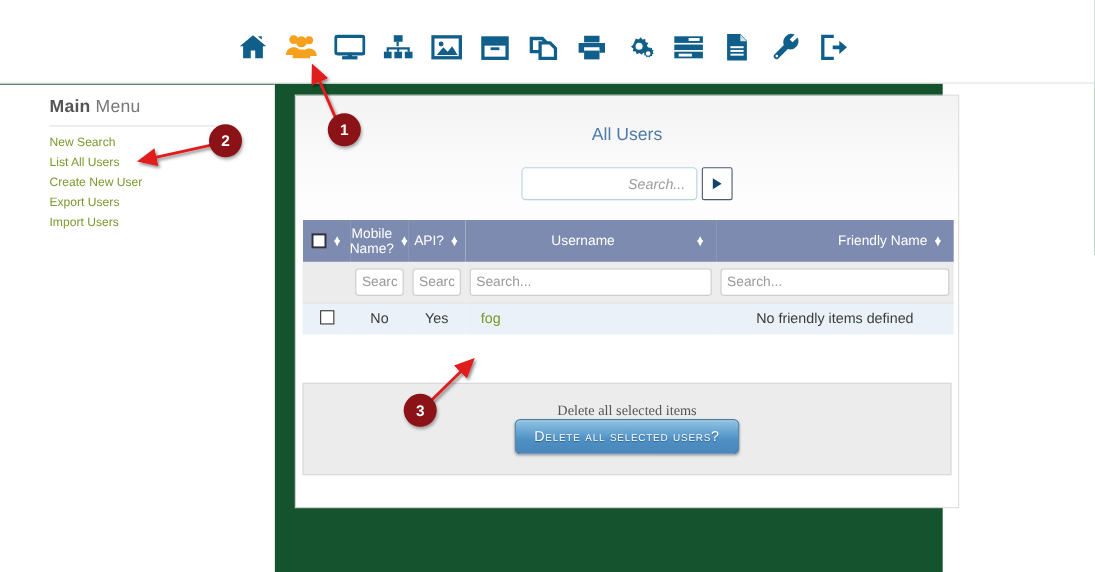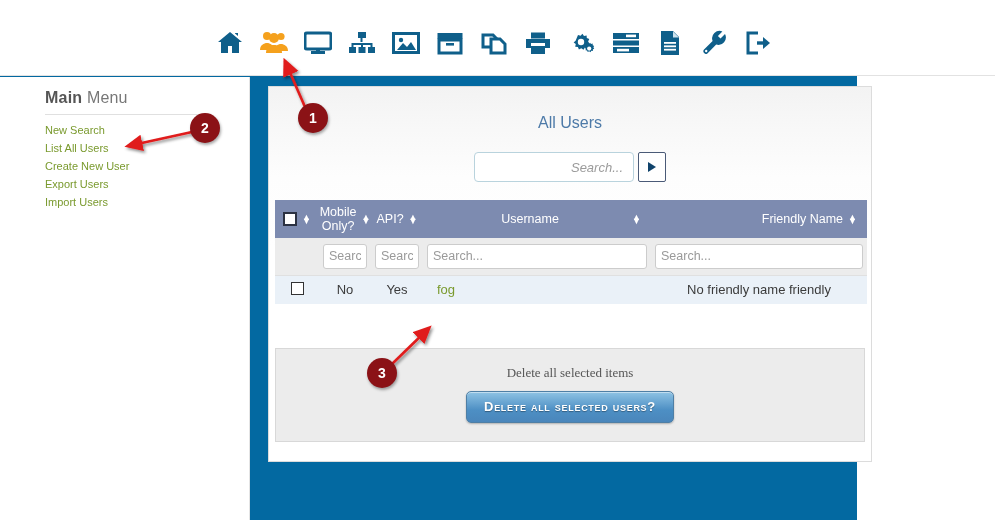--- a/index.html
+++ b/index.html
@@ -3,21 +3,21 @@
 <meta charset="utf-8">
 <style>
   * { box-sizing: border-box; }
   html, body {
     margin: 0; padding: 0;
     width: 995px; height: 520px;
     background: #ffffff;
     font-family: "Liberation Sans", sans-serif;
     overflow: hidden;
   }
-  #app { position: relative; width: 857px; height: 520px; background: #0369a1; }
+  #app { position: relative; width: 857px; height: 520px; background: #14532d; }
 
   
   .topbar {
     position: absolute; left: 0; top: 0; width: 995px; height: 76px;
     background: #ffffff;
     border-bottom: 1px solid #e2e2e2;
   }
   .iconrow {
     position: absolute; left: 215px; top: 28px;
     display: flex; align-items: center; gap: 14px;
@@ -139,26 +139,26 @@
   .userlink { color: #7a9a2e; cursor: pointer; }
 
   
   .delpanel {
     margin: 44px 6px 0 6px;
     background: #ececec; border: 1px solid #d8d8d8;
     text-align: center; padding: 16px 0 18px 0;
   }
   .delpanel .lbl { font-size: 13px; color: #555; font-family: Liberation Serif, serif; }
   .delbtn {
-    margin-top: 10px; display: inline-block;
+    display: inline-block;
     padding: 7px 17px 8px 17px;
     border: 1px solid #4f7fa5; border-radius: 5px;
     background: linear-gradient(#8fc3e4, #4d8fc4 60%, #4a86bb);
     color: #ffffff;
-    font-size: 13px; font-variant: small-caps; font-weight: bold;
+    font-size: 13px; font-variant: small-caps; font-weight: normal;
     letter-spacing: .7px;
     text-shadow: 0 1px 1px rgba(0,0,0,.35);
     box-shadow: 0 1px 2px rgba(0,0,0,.25), inset 0 1px 0 rgba(255,255,255,.45);
     cursor: pointer;
   }
 
   
   .anno-layer { position: absolute; left:0; top:0; width:995px; height:520px; pointer-events:none; }
   .marker {
     position: absolute; width: 30px; height: 30px; border-radius: 50%;
@@ -337,21 +337,21 @@
               <div class="thinner">
                 <span class="hdr-check"></span>
                 <span class="sortarrows">
                     <i>▲</i>
                     <i>▼</i>
                   </span>
               </div>
             </th>
             <th>
               <div class="thinner">
-                <span>Mobile Only?</span>
+                <span>Mobile Name?</span>
                 <span class="sortarrows">
                     <i>▲</i>
                     <i>▼</i>
                   </span>
               </div>
             </th>
             <th>
               <div class="thinner">
                 <span>API?</span>
                 <span class="sortarrows">
@@ -398,21 +398,21 @@
           </tr>
           <tr class="datarow">
             <td>
               <span class="row-check"></span>
             </td>
             <td>No</td>
             <td>Yes</td>
             <td style="text-align:left;padding-left:14px">
               <span class="userlink">fog</span>
             </td>
-            <td>No friendly name friendly</td>
+            <td>No friendly items defined</td>
           </tr>
         </tbody>
       </table>
     </div>
 
     <div class="delpanel">
       <div class="lbl">Delete all selected items</div>
       <div class="delbtn">Delete all selected users?</div>
     </div>
 

